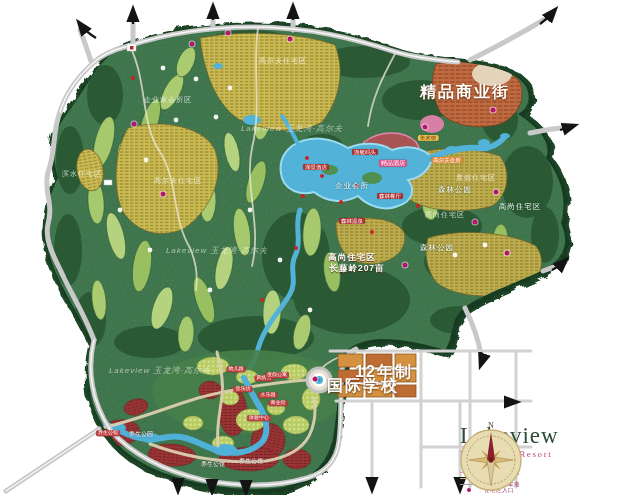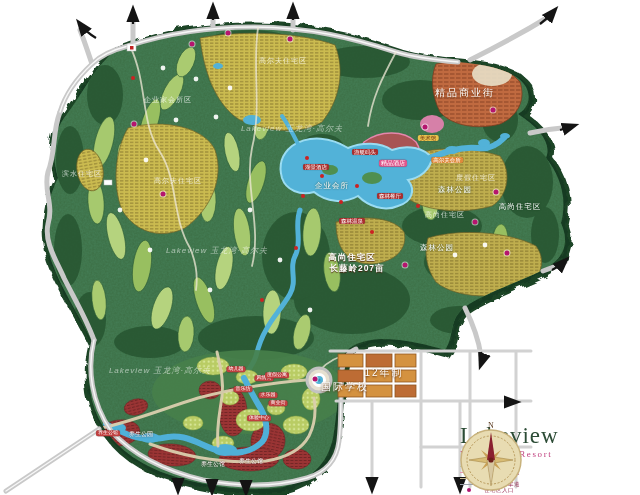--- a/index.html
+++ b/index.html
@@ -4,21 +4,21 @@
 <style>
   html,body{margin:0;padding:0;background:#fff;}
   .stage{position:relative;width:640px;height:495px;background:#ffffff;overflow:hidden;
          font-family:"Liberation Sans", sans-serif;}
   .stage svg{position:absolute;left:0;top:0;}
   .layer{position:absolute;left:0;top:0;width:640px;height:495px;pointer-events:none;}
   .lbl{position:absolute;transform:translate(-50%,-50%);white-space:nowrap;line-height:1.1;}
   .faint{color:rgba(255,255,255,.72);font-size:7px;letter-spacing:1px;}
   .white{color:#fff;font-size:7.5px;letter-spacing:1px;text-shadow:0 0 2px rgba(0,40,10,.8);}
   .white-sm{color:#fff;font-size:6px;text-shadow:0 0 2px rgba(60,10,10,.8);}
-  .white-lg{color:#fff;font-size:10px;font-weight:normal;letter-spacing:2px;text-shadow:0 1px 2px rgba(90,40,0,.9);}
+  .white-lg{color:#fff;font-size:16px;font-weight:bold;letter-spacing:2px;text-shadow:0 1px 2px rgba(90,40,0,.9);}
   .white-bold{color:#fff;font-size:8.5px;font-weight:bold;letter-spacing:1px;text-shadow:0 1px 1px rgba(70,30,10,.9);}
   .pill-red,.pill-pink,.pill-yellow,.pill-orange,.pill-red-sm{
      font-size:5.5px;padding:0px 2px;border-radius:2px;color:#fff;box-shadow:0 0 1px rgba(0,0,0,.5);}
   .pill-red{background:#a92f2f;}
   .pill-red-sm{background:#c04040;font-size:5px;}
   .pill-pink{background:#e0568c;font-size:6px;}
   .pill-yellow{background:#e8c34e;color:#6e3410;}
   .pill-orange{background:#df8a3c;}
   .wm{position:absolute;transform:translate(-50%,-50%);white-space:nowrap;color:rgba(255,255,255,.55);
       font-size:8px;letter-spacing:1px;font-style:italic;}
@@ -349,28 +349,28 @@
     </div>
 
 <div class="layer">
       <span class="lbl faint" style="left: 283px; top: 61px;">高尔夫住宅区</span>
       <span class="lbl faint" style="left: 168px; top: 100px;">企业家会所区</span>
       <span class="lbl faint" style="left: 82px; top: 174px;">滨水住宅区</span>
       <span class="lbl faint" style="left: 178px; top: 181px;">高尔夫住宅区</span>
       <span class="lbl faint" style="left: 476px; top: 178px;">度假住宅区</span>
       <span class="lbl faint" style="left: 445px; top: 215px;">高尚住宅区</span>
       <span class="lbl white" style="left: 520px; top: 207px;">高尚住宅区</span>
-      <span class="lbl white" style="left: 332px; top: 186px;">企业会所</span>
+      <span class="lbl white" style="left: 352px; top: 186px;">企业会所</span>
       <span class="lbl white" style="left: 455px; top: 190px;">森林公园</span>
       <span class="lbl white" style="left: 437px; top: 248px;">森林公园</span>
       <span class="lbl white-bold" style="left: 352px; top: 258px;">高尚住宅区</span>
       <span class="lbl white-bold" style="left: 357px; top: 269px;">长藤岭207亩</span>
       <span class="lbl white-lg" style="left: 465px; top: 92px;">精品商业街</span>
       <span class="lbl white-lg" style="left: 384px; top: 372px;">12年制</span>
-      <span class="lbl white-lg" style="left: 345px; top: 386px;">国际学校</span>
+      <span class="lbl white-lg" style="left: 363px; top: 386px;">国际学校</span>
       <span class="lbl pill-pink" style="left: 393px; top: 163px;">精品酒店</span>
       <span class="lbl pill-yellow" style="left: 428px; top: 138px;">美术馆</span>
       <span class="lbl pill-orange" style="left: 447px; top: 160px;">高尔夫会所</span>
       <span class="lbl pill-red" style="left: 316px; top: 167px;">湖景酒店</span>
       <span class="lbl pill-red" style="left: 365px; top: 152px;">游艇码头</span>
       <span class="lbl pill-red" style="left: 390px; top: 196px;">森林餐厅</span>
       <span class="lbl pill-red" style="left: 352px; top: 221px;">森林温泉</span>
       <span class="lbl pill-red-sm" style="left: 236px; top: 369px;">幼儿园</span>
       <span class="lbl pill-red-sm" style="left: 264px; top: 378px;">风情街</span>
       <span class="lbl pill-red-sm" style="left: 277px; top: 375px;">度假公寓</span>

